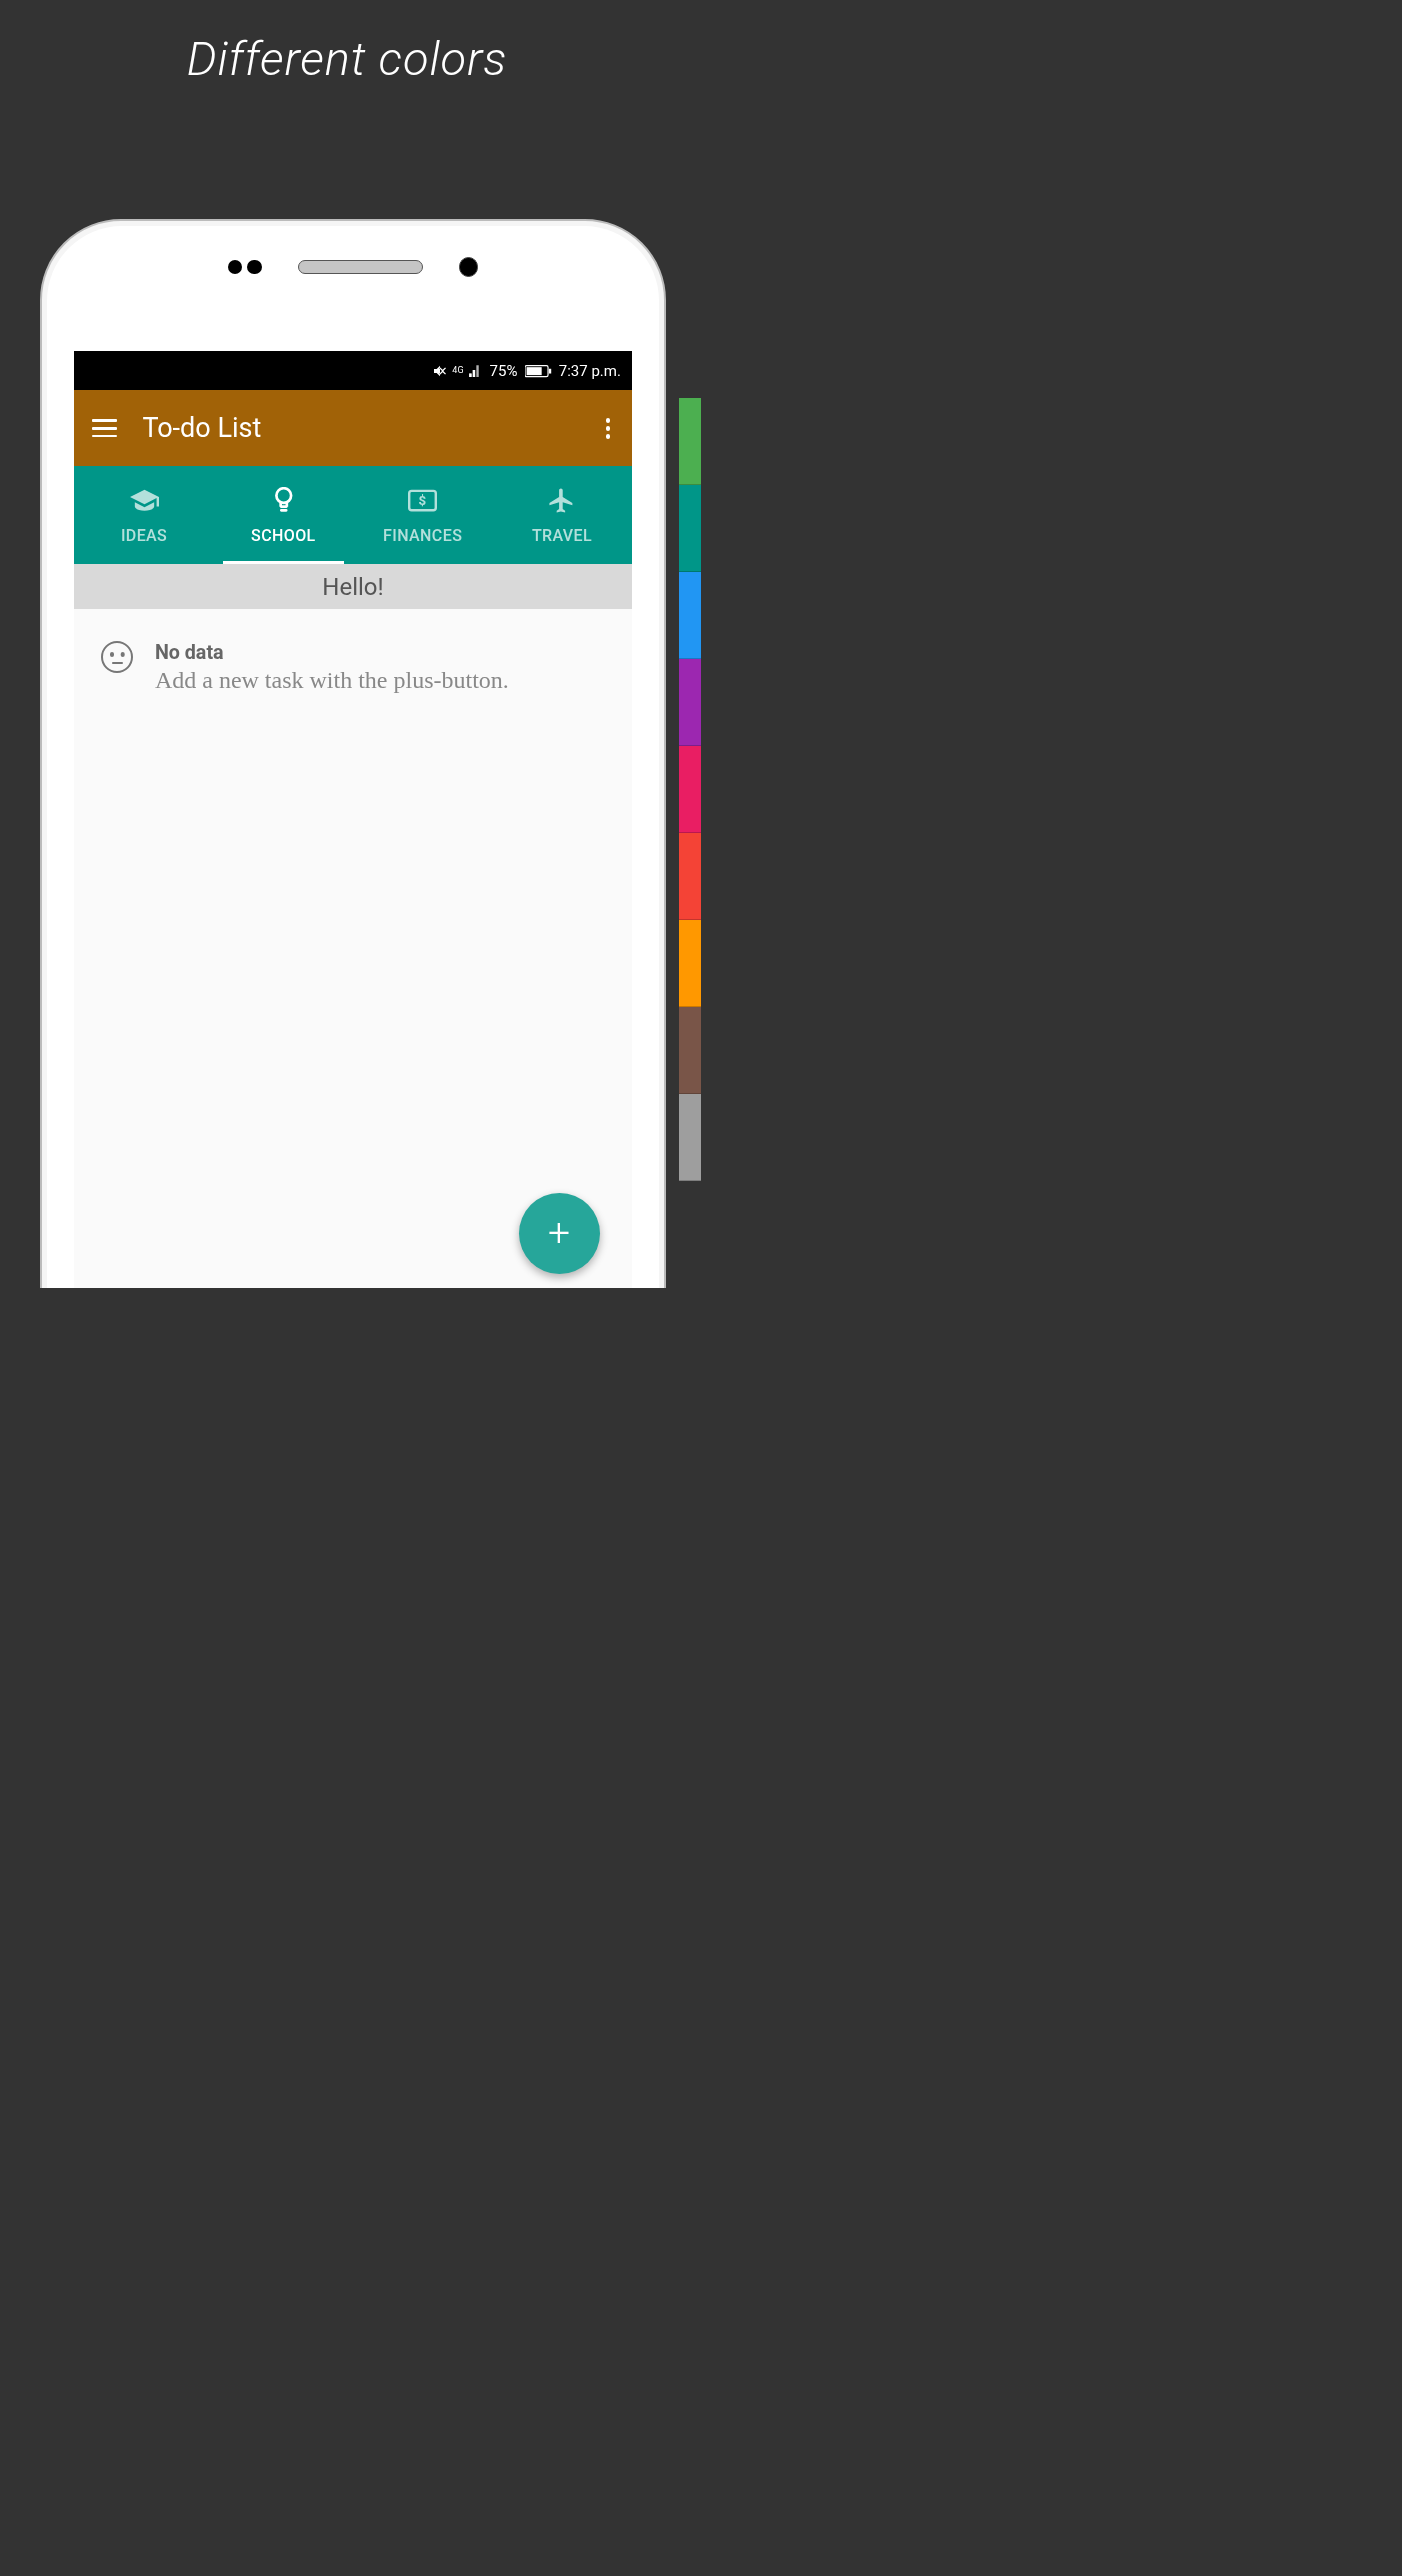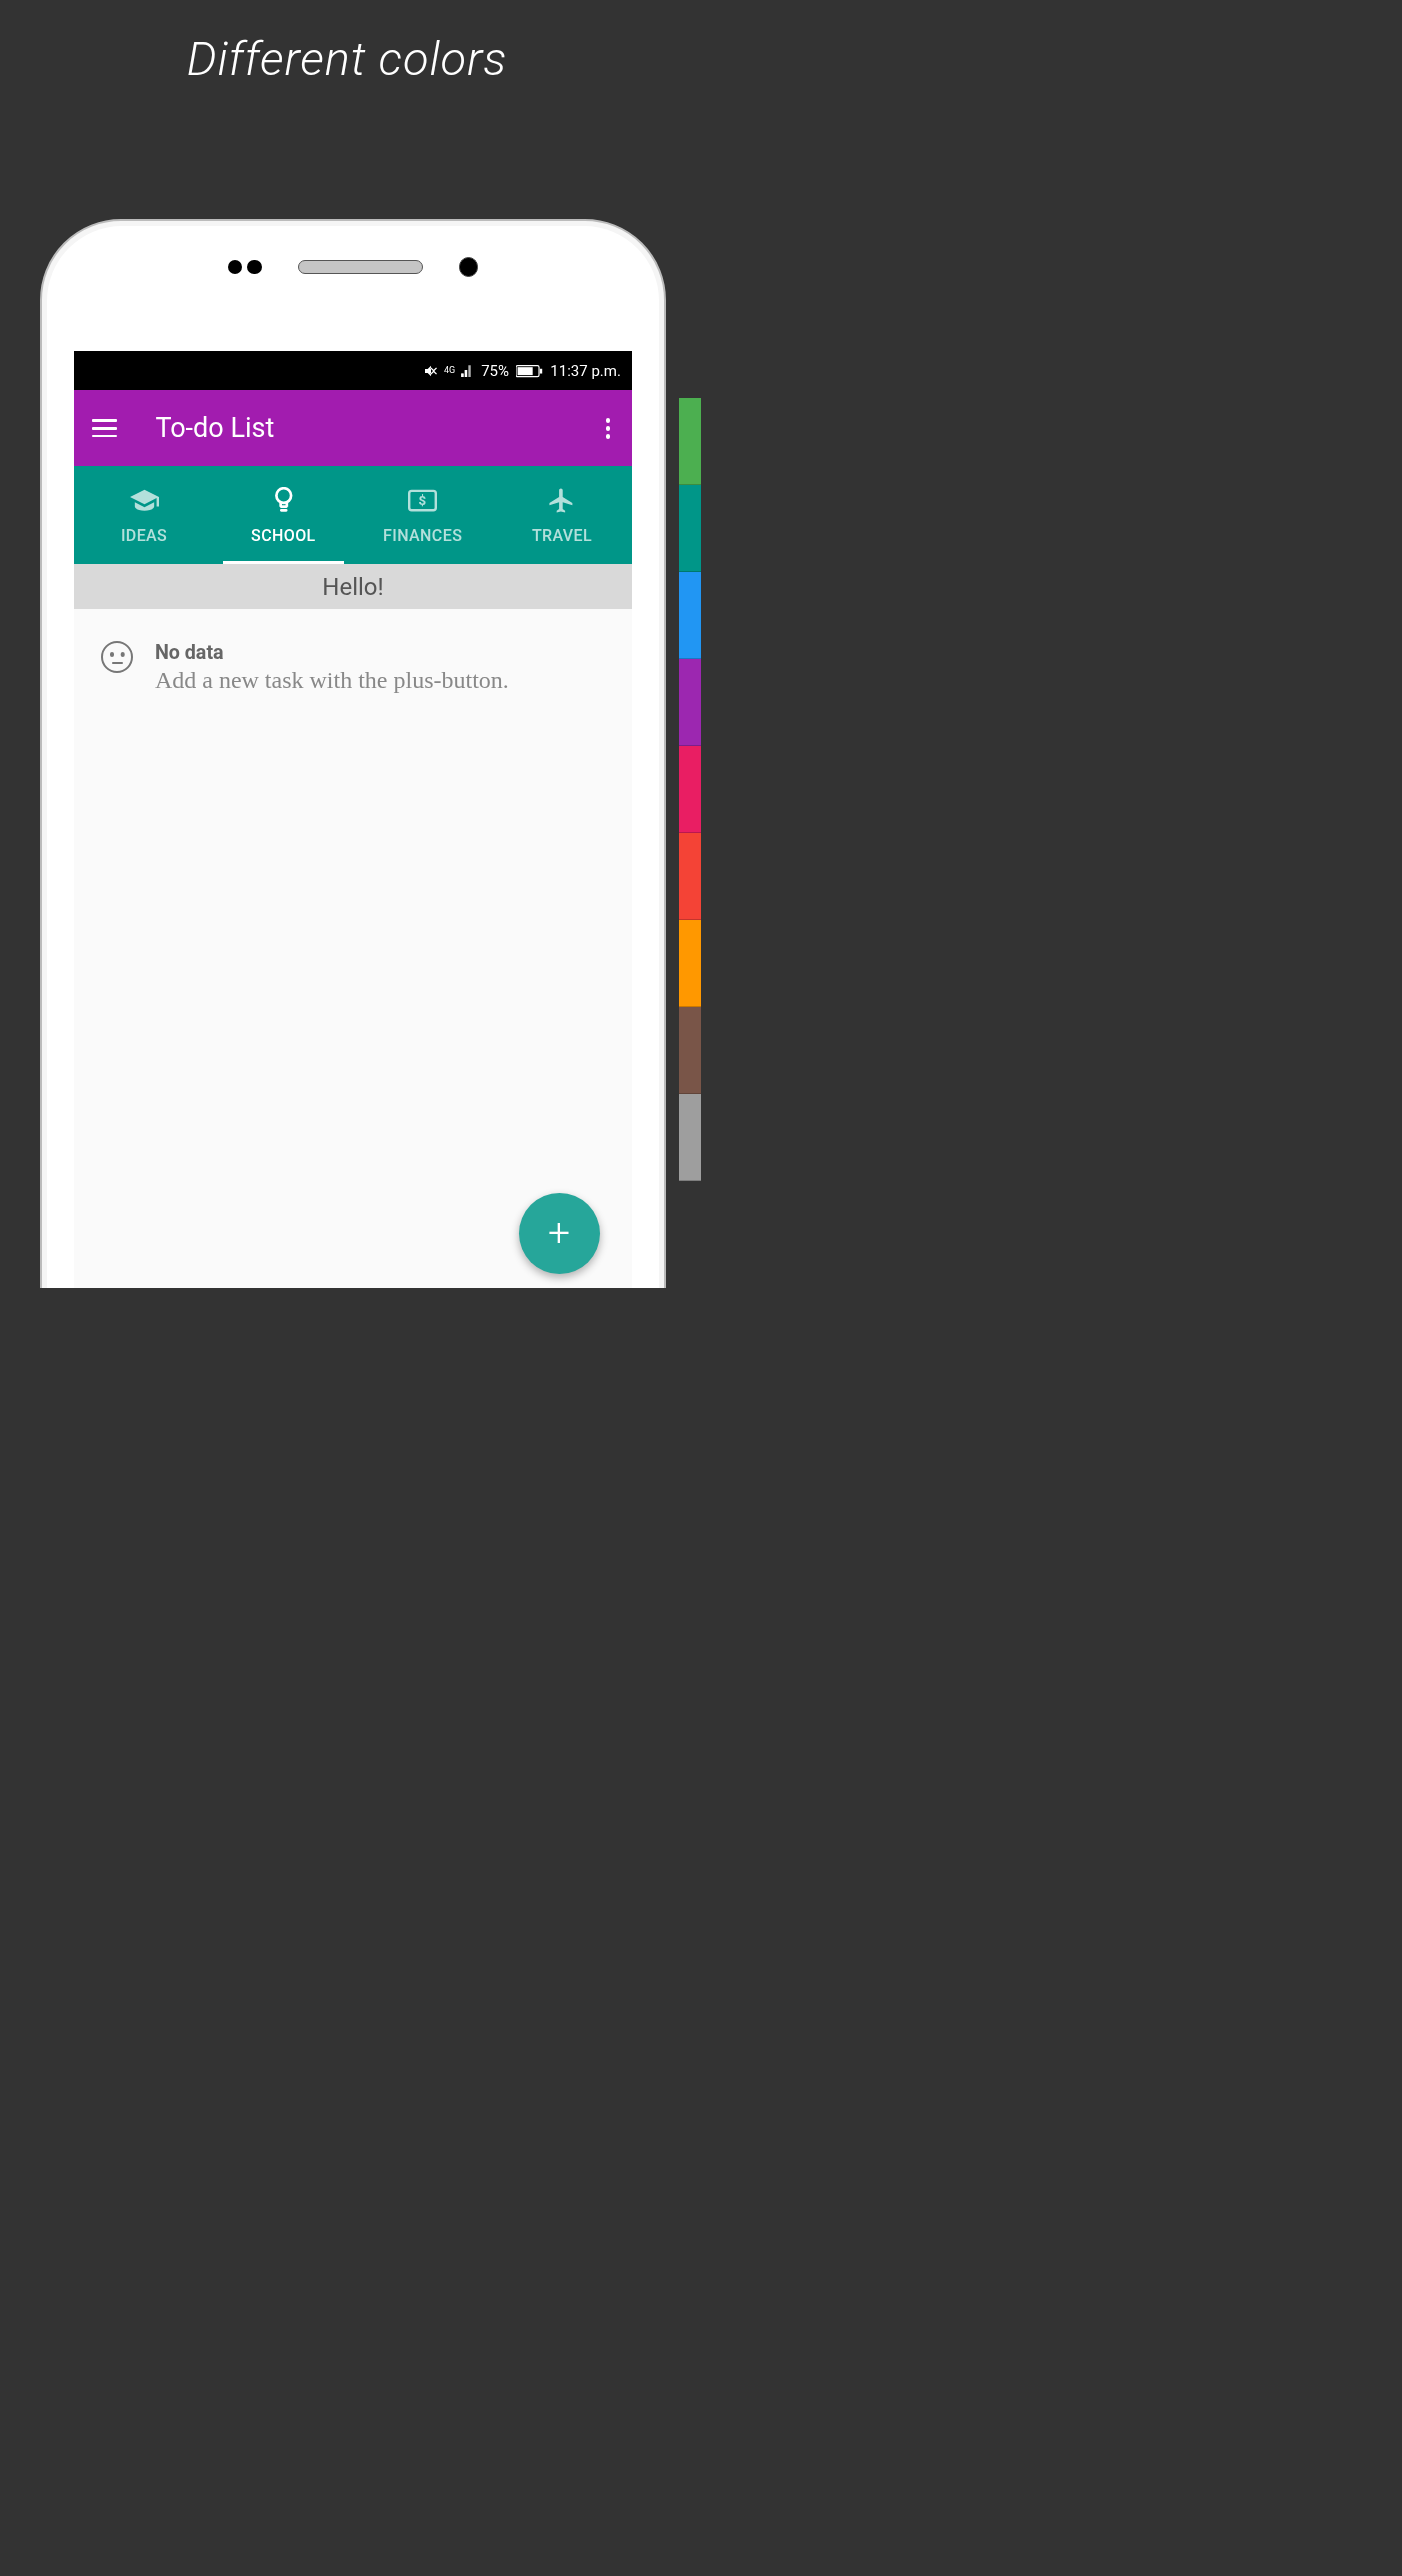--- a/index.html
+++ b/index.html
@@ -103,27 +103,27 @@
   color: #fff;
   display: flex;
   align-items: center;
   justify-content: flex-end;
   padding: 0 10.7px;
   font-size: 15px;
   gap: 7.2px;
 }
 .status-icons { display:flex; align-items:center; gap:4.5px; }
 .app-bar {
-  background: #a21caf;
+  background: #a16207;
   color: #fff;
   height: 76px;
   display: flex;
   align-items: center;
   padding: 0 18px;
-  gap: 38px;
+  gap: 25px;
 }
 .menu-icon {
   width: 25px;
   height: 18px;
   display: flex;
   flex-direction: column;
   justify-content: space-between;
 }
 .menu-icon div {
   height: 2.7px;
@@ -288,21 +288,21 @@
               <path d="M2 22h4v-6H2v6zm6 0h4V10H8v12zm6 0h4V2h-4v20z" opacity="0.7"></path>
               <path d="M2 22h4v-6H2v6zm6 0h4V10H8v12z"></path>
             </svg>
         </div>
         <span>75%</span>
         <svg width="27" height="14.3" viewBox="0 0 34 16">
             <rect x="0" y="1" width="29" height="14" rx="2" fill="none" stroke="#fff" stroke-width="1.5"></rect>
             <rect x="2" y="3" width="19" height="10" fill="#fff"></rect>
             <rect x="30" y="5" width="3" height="6" fill="#fff"></rect>
           </svg>
-        <span>11:37 p.m.</span>
+        <span>7:37 p.m.</span>
       </div>
 
       <div class="app-bar">
         <div class="menu-icon">
             <div></div>
             <div></div>
             <div></div>
           </div>
         <div class="app-title">To-do List</div>
         <div class="more-icon">

